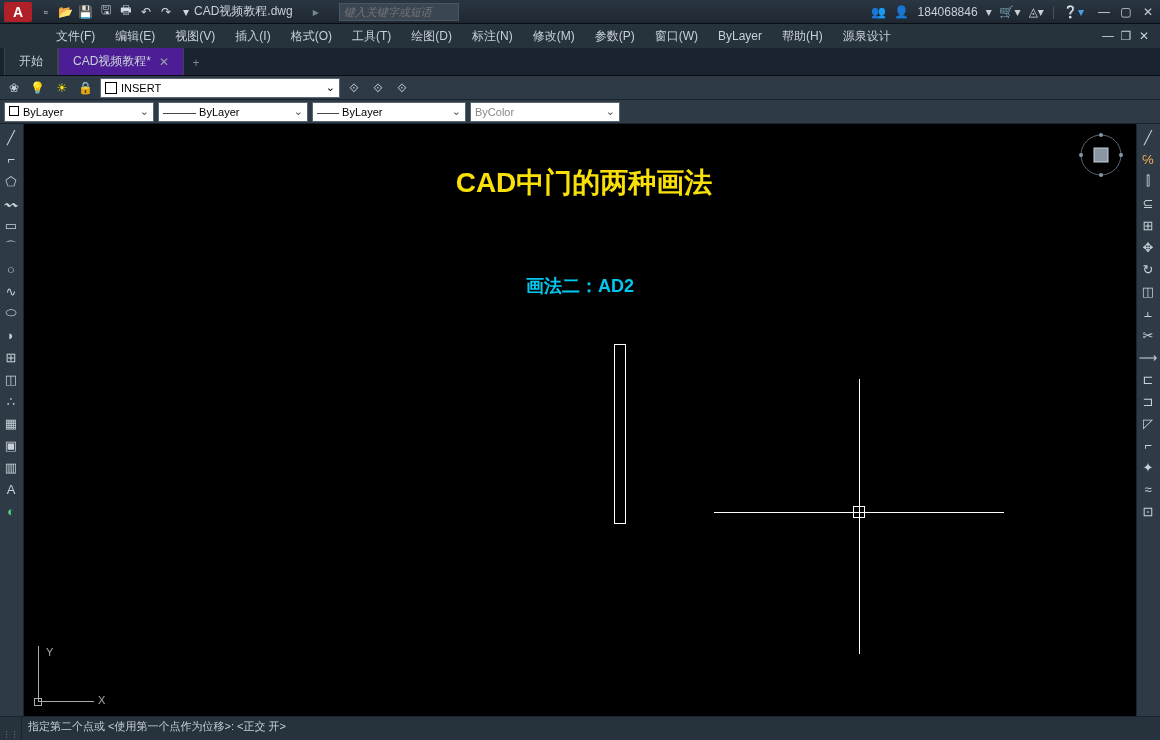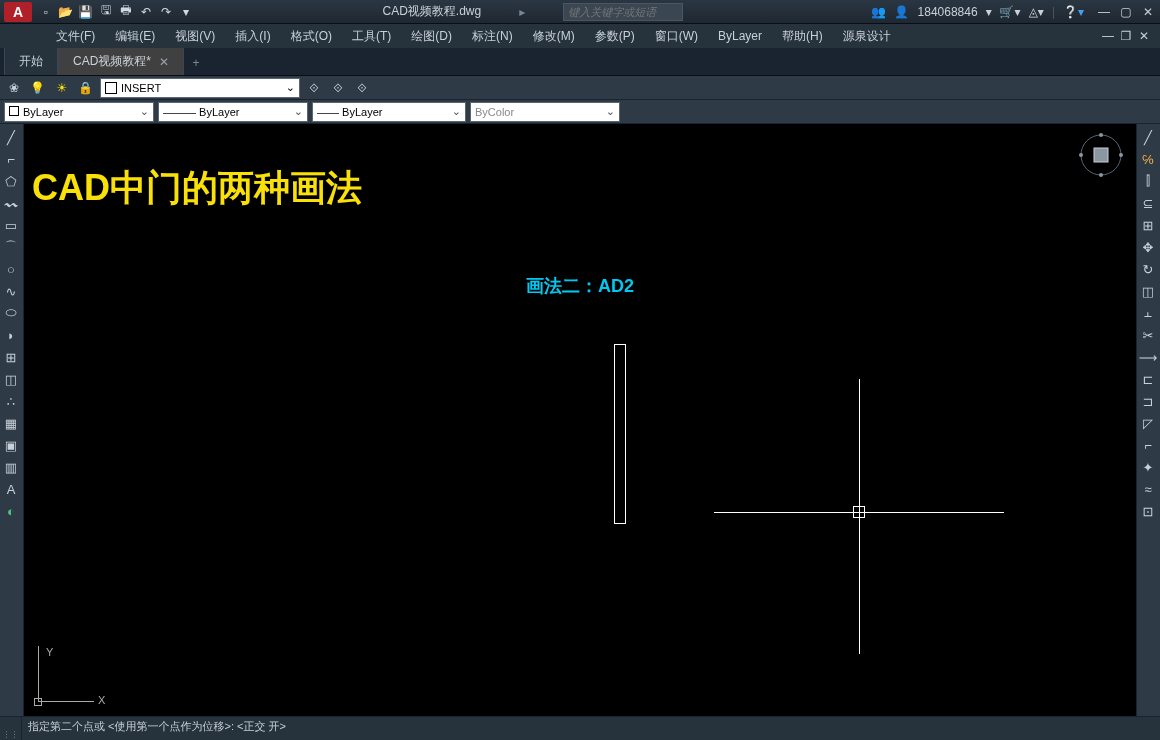--- a/index.html
+++ b/index.html
@@ -1,44 +1,44 @@
 <!DOCTYPE html>
 <html><head>
 <meta charset="utf-8">
 <style>
 *{margin:0;padding:0;box-sizing:border-box;font-family:"Microsoft YaHei",Arial,sans-serif;user-select:none}
 body{width:1160px;height:740px;background:#26323c;overflow:hidden;color:#c8d0d8;font-size:12px}
 .top-strip{height:24px;background:linear-gradient(#2a3642,#1e2832);display:flex;align-items:center;padding:0 4px;border-bottom:1px solid #0a0e14}
 .logo{width:28px;height:20px;background:#b02028;color:#fff;font-weight:bold;display:flex;align-items:center;justify-content:center;font-size:14px;border-radius:2px;margin-right:6px}
 .qat{display:flex;gap:4px;align-items:center}
 .qat-btn{width:16px;height:16px;display:flex;align-items:center;justify-content:center;cursor:pointer;color:#d0d8e0}
-.title-area{flex:1;text-align:center;color:#c8d0d8;font-size:12px;display:flex;align-items:center;justify-content:center;gap:38px}
+.title-area{flex:1;text-align:center;color:#c8d0d8;font-size:12px;display:flex;align-items:center;gap:20px}
 .search-box{background:#3a4652;border:1px solid #4a5662;width:120px;height:18px;padding:0 4px;color:#8a96a2;font-style:italic;font-size:11px}
 .user-area{display:flex;gap:8px;align-items:center;color:#c8d0d8}
 .win-controls{display:flex;gap:6px;margin-left:12px}
 .win-btn{width:16px;height:16px;cursor:pointer;display:flex;align-items:center;justify-content:center;color:#c8d0d8}
 .menubar{height:24px;background:#26323c;display:flex;align-items:center;padding:0 46px 0 46px;position:relative}
 .menu-item{padding:0 10px;height:24px;display:flex;align-items:center;cursor:pointer;font-size:12px;color:#c8d0d8}
 .doc-controls{position:absolute;right:8px;display:flex;gap:2px}
 .tabs-row{height:28px;background:#1a2430;display:flex;align-items:flex-end;padding:0 4px;border-bottom:1px solid #0a0e14}
 .doc-tab{padding:5px 14px;background:#26323c;color:#c8d0d8;border-top:1px solid #3a4652;border-left:1px solid #3a4652;border-right:1px solid #3a4652;display:flex;align-items:center;gap:8px;cursor:pointer;font-size:12px}
-.doc-tab.active{background:#404040}
+.doc-tab.active{background:#4c1d95}
 .tab-close{color:#9aa2aa;cursor:pointer}
 .tab-add{width:24px;text-align:center;color:#7a8692;cursor:pointer;padding:5px}
 .toolbar-row{height:24px;background:#2e3a46;border-bottom:1px solid #1a2430;display:flex;align-items:center;padding:0 4px;gap:4px}
 .tb-icon{width:20px;height:20px;display:flex;align-items:center;justify-content:center;cursor:pointer;color:#c8d0d8}
-.layer-combo{background:#fff;color:#000;height:20px;width:200px;border:1px solid #5a6672;display:flex;align-items:center;padding:0 4px;font-size:11px}
+.layer-combo{background:#fff;color:#000;height:20px;width:240px;border:1px solid #5a6672;display:flex;align-items:center;padding:0 4px;font-size:11px}
 .combo{background:#fff;color:#000;height:20px;border:1px solid #5a6672;display:flex;align-items:center;justify-content:space-between;padding:0 4px;font-size:11px}
 .combo .arrow{color:#555}
 .main-area{display:flex;height:592px}
 .left-tools{width:24px;background:#2e3a46;border-right:1px solid #1a2430;display:flex;flex-direction:column;padding:2px 0}
 .right-tools{width:24px;background:#2e3a46;border-left:1px solid #1a2430;display:flex;flex-direction:column;padding:2px 0}
 .tool-btn{width:22px;height:22px;display:flex;align-items:center;justify-content:center;cursor:pointer;color:#c8d0d8;font-size:13px}
 .canvas{flex:1;background:#000;position:relative;overflow:hidden}
-.canvas-title{position:absolute;top:40px;left:8px;right:0;text-align:left;color:#f8e008;font-size:36px;font-weight:bold}
+.canvas-title{position:absolute;top:40px;left:8px;right:0;text-align:center;color:#f8e008;font-size:28px;font-weight:bold}
 .canvas-sub{position:absolute;top:150px;left:0;right:0;text-align:center;color:#00c8f0;font-size:18px;font-weight:bold}
 .door-rect{position:absolute;left:590px;top:220px;width:12px;height:180px;border:1px solid #fff}
 .cross-h{position:absolute;left:690px;top:388px;width:290px;height:1px;background:#fff}
 .cross-v{position:absolute;left:835px;top:255px;width:1px;height:275px;background:#fff}
 .pick-box{position:absolute;left:829px;top:382px;width:12px;height:12px;border:1px solid #fff}
 .ucs{position:absolute;left:14px;bottom:14px}
 .ucs-line-y{position:absolute;bottom:0;left:0;width:1px;height:56px;background:#aaa}
 .ucs-line-x{position:absolute;bottom:0;left:0;width:56px;height:1px;background:#aaa}
 .ucs-box{position:absolute;bottom:-4px;left:-4px;width:8px;height:8px;border:1px solid #aaa}
 .ucs-y{position:absolute;bottom:44px;left:8px;color:#aaa;font-size:11px}

